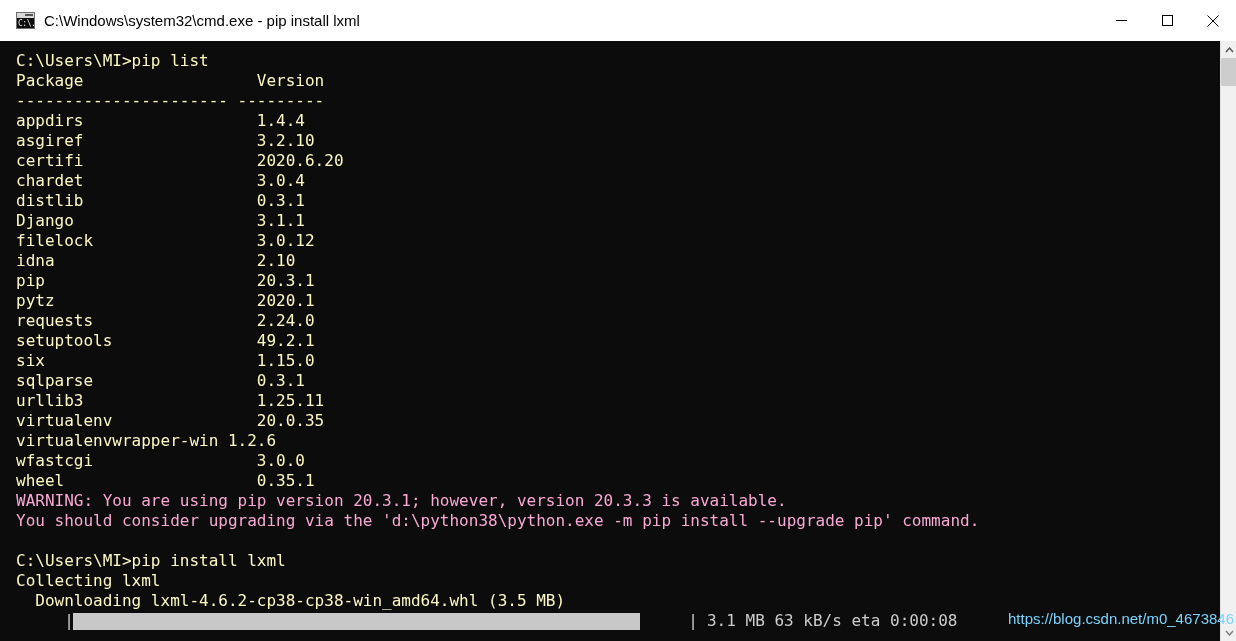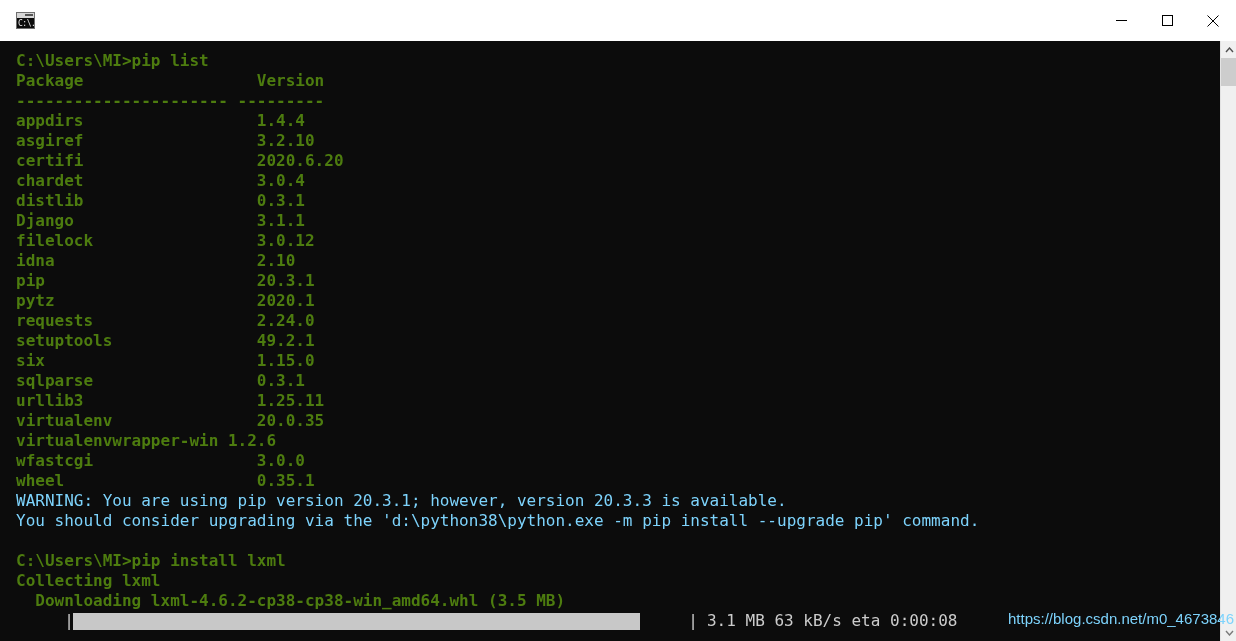--- a/index.html
+++ b/index.html
@@ -116,22 +116,22 @@
     font-family: "DejaVu Sans Mono", monospace;
     font-size: 16px;
     line-height: 20px;
     color: #ccc;
     white-space: pre;
   }
   .line {
     height: 20px;
     white-space: pre;
   }
-  .c-default { color: #4d7c0f; font-weight: bold; }
-  .c-warn { color: #7dd3fc; }
+  .c-default { color: #fef9c3; }
+  .c-warn { color: #f9a8d4; }
 
   
   .progress-line {
     height: 20px;
     display: flex;
     align-items: center;
     white-space: pre;
     color: #cccccc;
   }
   .bar-pad { display: inline-block; }
@@ -206,20 +206,21 @@
 <body>
 
 <div id="window">
 
   <div id="titlebar">
     <div id="titlebar-left">
       <span id="app-icon">
         <span class="icon-bar"></span>
         <span class="icon-text">C:\.</span>
       </span>
+      <span id="title-text">C:\Windows\system32\cmd.exe - pip  install lxml</span>
     </div>
     <div id="window-controls">
       <div class="win-btn">
         <svg width="11" height="11" viewBox="0 0 11 11">
           <rect x="0" y="5" width="11" height="1" fill="#000"></rect>
         </svg>
       </div>
       <div class="win-btn">
         <svg width="11" height="11" viewBox="0 0 11 11">
           <rect x="0.5" y="0.5" width="10" height="10" fill="none" stroke="#000" stroke-width="1"></rect>

